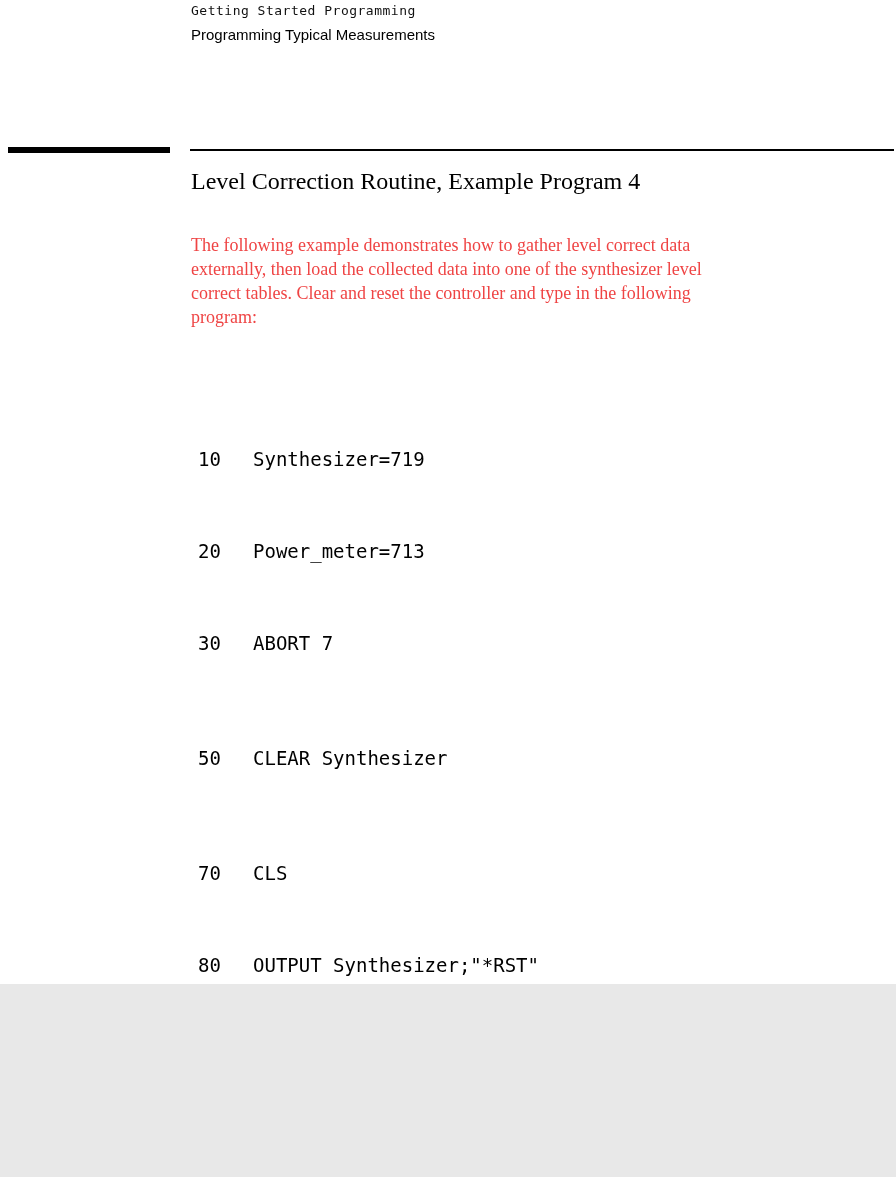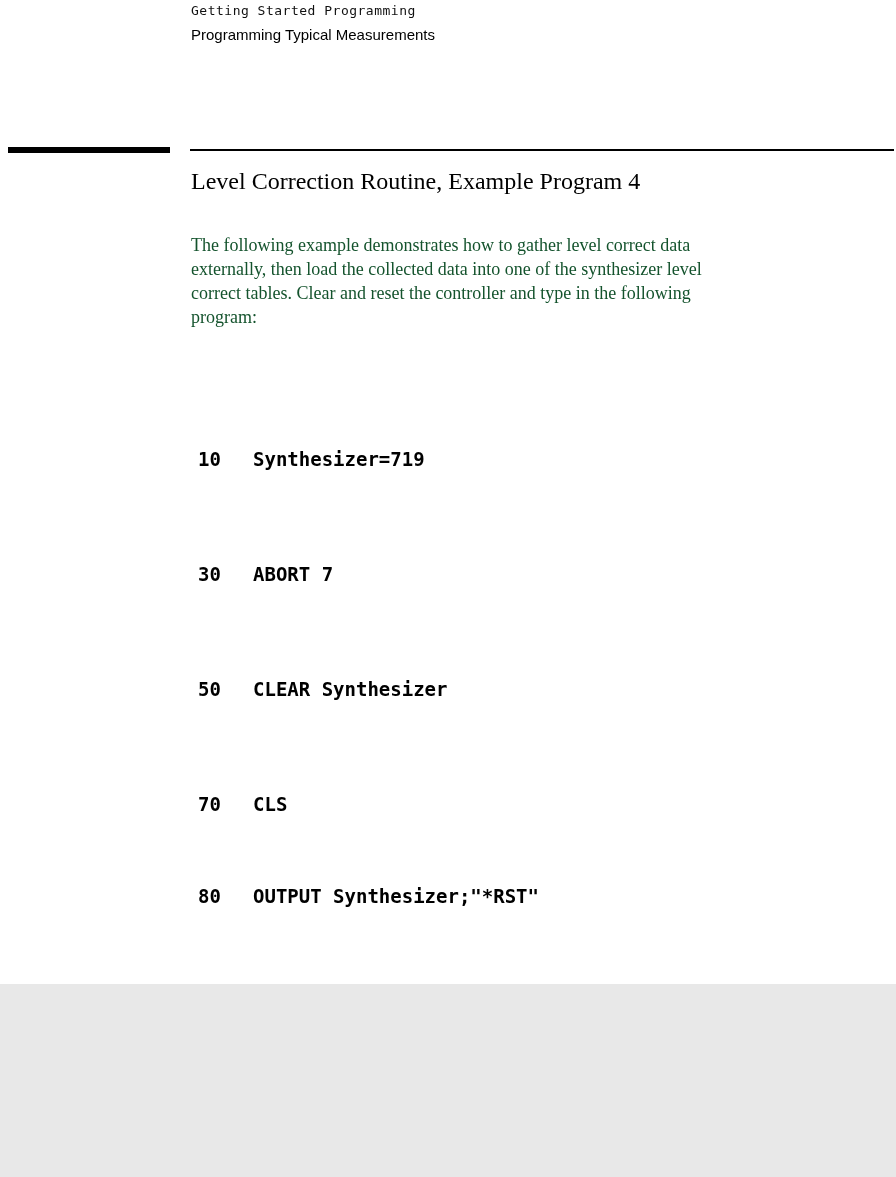--- a/index.html
+++ b/index.html
@@ -64,34 +64,34 @@
   .intro {
     position: absolute;
     left: 191px;
     top: 233px;
     width: 680px;
     margin: 0;
     font-family: "Liberation Serif", serif;
     font-size: 18px;
     line-height: 24px;
     white-space: pre-line;
-    color: #14532d;
+    color: #ef4444;
   }
   .code-block {
     position: absolute;
     left: 198px;
     top: 356px;
     width: 690px;
     font-family: "DejaVu Sans Mono", monospace;
     font-size: 19px;
     line-height: 23px;
     color: #000;
     white-space: pre;
   }
-  .code-line { white-space: pre; font-weight: bold; }
+  .code-line { white-space: pre; }
   .ln {
     display: inline-block;
     width: 55px;
   }
   .footer-rule {
     position: absolute;
     left: 190px;
     top: 1146px;
     width: 704px;
     height: 1.5px;
@@ -124,20 +124,21 @@
   <p class="intro">The following example demonstrates how to gather level correct data
 externally, then load the collected data into one of the synthesizer level
 correct tables.  Clear and reset the controller and type in the following
 program:</p>
 
   <div class="code-block">
     
   
       <div class="code-line"><span class="ln">10</span><span class="code-text">Synthesizer=719</span></div>
     
+      <div class="code-line"><span class="ln">20</span><span class="code-text">Power_meter=713</span></div>
     
       <div class="code-line"><span class="ln">30</span><span class="code-text">ABORT 7</span></div>
     
     
       <div class="code-line"><span class="ln">50</span><span class="code-text">CLEAR Synthesizer</span></div>
     
     
       <div class="code-line"><span class="ln">70</span><span class="code-text">CLS</span></div>
     
       <div class="code-line"><span class="ln">80</span><span class="code-text">OUTPUT Synthesizer;"*RST"</span></div>

